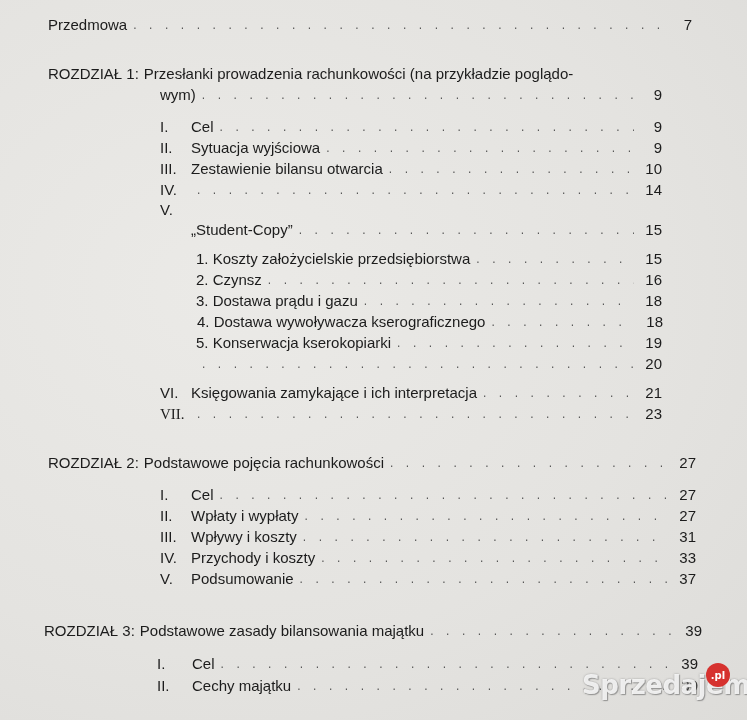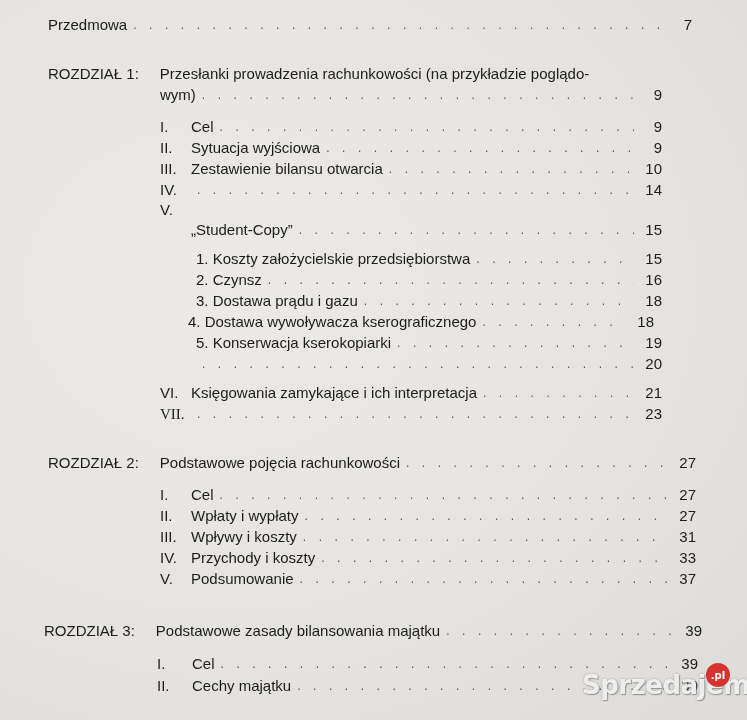--- a/index.html
+++ b/index.html
@@ -16,21 +16,21 @@
       font-size: 15px; line-height: 18px; white-space: nowrap;
     }
     .num { display: inline-block; }
     .label { white-space: nowrap; }
     .dots {
       flex: 1; overflow: hidden; margin: 0 6px; color: #555;
       letter-spacing: 4.6px; font-size: 12px; white-space: nowrap; text-align: right;
     }
     .dots::after { content: ". . . . . . . . . . . . . . . . . . . . . . . . . . . . . . . . . . . . . . . . . . . . . . . . . . . . . . . . . . . . . . . . . . . . . . . . . . . . . . . . . . . . . . . . . . . . . . . . . . . . . . . . . . . . . . . . . . . . . . . . . . . . . . . . . . . . . . . . . . . . . . . . . . . . . . . . . . . . . . . . . . . . . . . . . . . . . . . . . . . . . . . . . . . . . . . . . . . . . . . . . . . . . . . . . . . . . . . . . . . . . . . . . . . . . . . . . . . . . . . . . . . . . . . . . . . . . . . . . . . . . . . . . . . . . . . . . . . . . . . . . . . . . . . . . . . . . . . . . . . . . . . . . . . . . . . . . . . . . . . . . . . . . . . . . . ."; }
     .page-num { text-align: right; min-width: 22px; }
-    .chapter-prefix { margin-right: 21px; }
+    .chapter-prefix { margin-right: 5px; }
     .watermark {
       position: absolute; left: 582px; top: 670px;
       font-family: "DejaVu Sans", sans-serif; font-weight: bold; font-size: 26px;
       color: rgba(255,255,255,0.85);
       text-shadow: 0 0 2px rgba(120,120,120,0.7), 1px 1px 1px rgba(90,90,90,0.5);
       letter-spacing: -0.5px;
     }
     .wm-badge {
       position: absolute; left: 706px; top: 663px; width: 24px; height: 24px;
       border-radius: 50%; background: #d6322f; color: #fff;
@@ -99,21 +99,21 @@
   <div class="row" style="left:196px; top:271px; width:466px;">
     <span class="label">2. Czynsz</span>
     <span class="dots"></span>
     <span class="page-num">16</span>
   </div>
   <div class="row" style="left:196px; top:292px; width:466px;">
     <span class="label">3. Dostawa prądu i gazu</span>
     <span class="dots"></span>
     <span class="page-num">18</span>
   </div>
-  <div class="row" style="left:188px; top:313px; width:466px;">
+  <div class="row" style="left:197px; top:313px; width:466px;">
     <span class="label">4. Dostawa wywoływacza kserograficznego</span>
     <span class="dots"></span>
     <span class="page-num">18</span>
   </div>
   <div class="row" style="left:196px; top:334px; width:466px;">
     <span class="label">5. Konserwacja kserokopiarki</span>
     <span class="dots"></span>
     <span class="page-num">19</span>
   </div>
   <div class="row" style="left:196px; top:355px; width:466px;">

